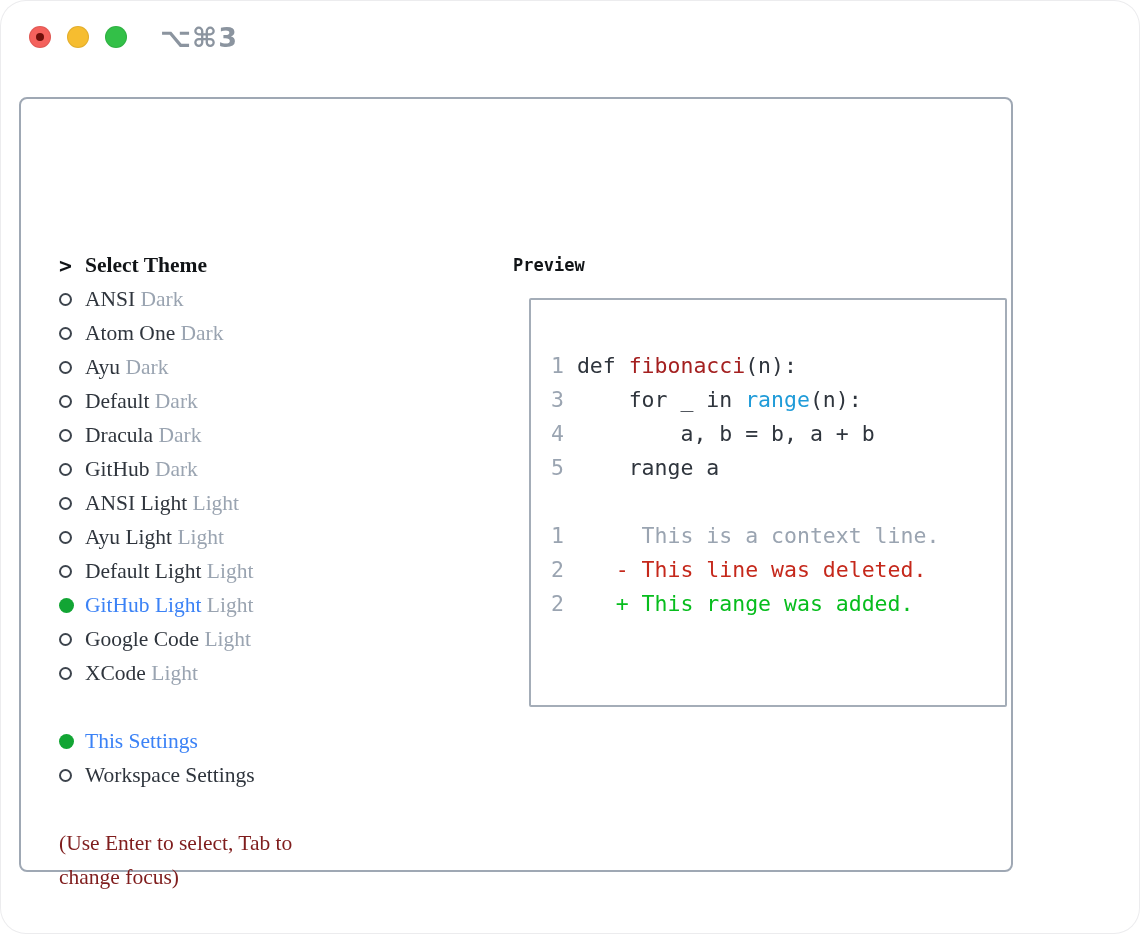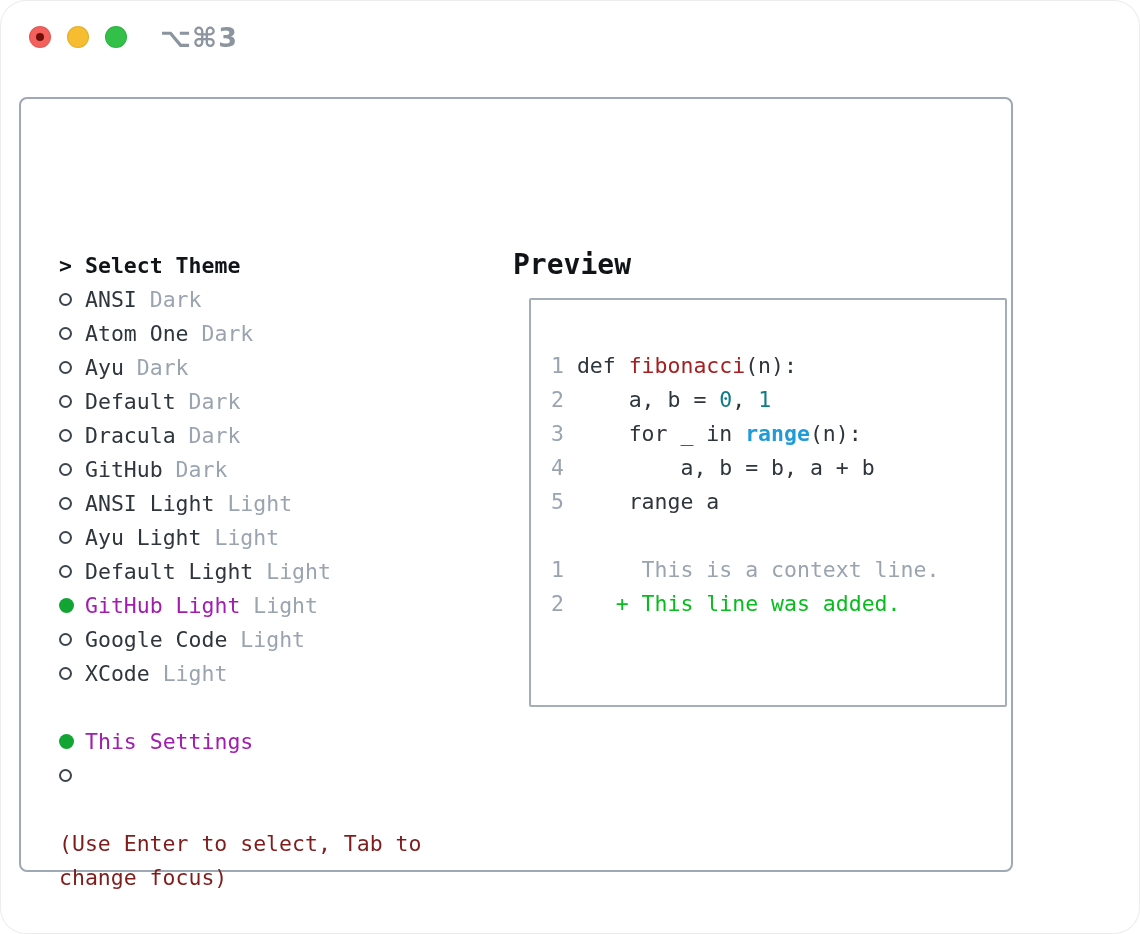--- a/index.html
+++ b/index.html
@@ -31,44 +31,44 @@
   
   .panel {
     position: absolute; left: 19px; top: 97px; width: 994px; height: 775px;
     background: #ffffff; border: 2px solid #9fa8b4; border-radius: 8px;
   }
 
   
   .left-col { position: absolute; left: 38px; top: 149px; width: 440px; }
   .row { display: flex; align-items: center; height: 34px; font-size: 21.5px; color: #2f353d; }
   .marker-cell { width: 26px; flex: 0 0 26px; display: flex; align-items: center; }
-  .row .text { white-space: pre; }
+  .row .text { white-space: pre; font-family: Liberation Serif, serif; }
   .hdr { font-weight: bold; color: #111417; }
   .cursor { font-weight: bold; color: #111417; font-size: 21.5px; }
   .ring  { width: 13px; height: 13px; border: 2px solid #3d444d; border-radius: 50%; }
   .dotsel{ width: 15px; height: 15px; background: #12a534; border-radius: 50%; }
   .t-suffix { color: #9aa4b1; }
-  .t-selected { color: #a21caf; }
+  .t-selected { color: #3b82f6; }
   .help-row { color: #7f1d1d; }
 
   
   .preview-title {
     position: absolute; left: 492px; top: 149px; height: 34px; line-height: 34px;
-    font-size: 28px; font-weight: bold; color: #111417;
+    font-size: 17px; font-weight: bold; color: #111417;
   }
   .preview-box {
     position: absolute; left: 508px; top: 199px; width: 478px; height: 409px;
     border: 2px solid #a4adb8; border-radius: 2px; background: #ffffff;
     padding: 15px 2px 0 20px; overflow: hidden;
   }
   .prow { white-space: pre; height: 34px; line-height: 34px; font-size: 21.5px; }
   .seg-code    { color: #2f353d; }
   .seg-func    { color: #a42020; }
   .seg-number  { color: #0f7b87; }
-  .seg-builtin { color: #1f9bd8; font-weight: bold; }
+  .seg-builtin { color: #1f9bd8; }
   .seg-gray    { color: #9aa4b1; }
   .seg-del     { color: #c5281b; }
   .seg-add     { color: #07bd1d; }
   .seg-ln      { color: #9aa4b1; }
 </style>
 </head>
 <body>
 
 <div class="window">
 
@@ -174,41 +174,42 @@
         <div class="row">
           <span class="marker-cell">
             <span class="dotsel"></span>
           </span>
           <span class="text t-selected">This Settings</span>
         </div>
         <div class="row">
           <span class="marker-cell">
             <span class="ring"></span>
           </span>
+          <span class="text">Workspace Settings</span>
         </div>
         <div class="row"></div>
         <div class="row help-row">
           <span class="text">(Use Enter to select, Tab to</span>
         </div>
         <div class="row help-row">
           <span class="text">change focus)</span>
         </div>
       </div>
 
     <div class="preview-title">Preview</div>
 
     <div class="preview-box">
       <div id="preview-rows">
           <div class="prow"></div>
           <div class="prow"><span class="seg-ln">1 </span><span class="seg-code">def </span><span class="seg-func">fibonacci</span><span class="seg-code">(n):</span></div>
-          <div class="prow"><span class="seg-ln">2 </span><span class="seg-code">    a, b = </span><span class="seg-number">0</span><span class="seg-code">, </span><span class="seg-number">1</span></div>
           <div class="prow"><span class="seg-ln">3 </span><span class="seg-code">    for _ in </span><span class="seg-builtin">range</span><span class="seg-code">(n):</span></div>
           <div class="prow"><span class="seg-ln">4 </span><span class="seg-code">        a, b = b, a + b</span></div>
           <div class="prow"><span class="seg-ln">5 </span><span class="seg-code">    range a</span></div>
           <div class="prow"></div>
           <div class="prow"><span class="seg-ln">1 </span><span class="seg-gray">     This is a context line.</span></div>
-          <div class="prow"><span class="seg-ln">2 </span><span class="seg-code">   </span><span class="seg-add">+ This line was added.</span></div>
+          <div class="prow"><span class="seg-ln">2 </span><span class="seg-code">   </span><span class="seg-del">- This line was deleted.</span></div>
+          <div class="prow"><span class="seg-ln">2 </span><span class="seg-code">   </span><span class="seg-add">+ This range was added.</span></div>
           <div class="prow"></div>
         </div>
     </div>
 
   </div>
 </div>
 
 </body></html>

